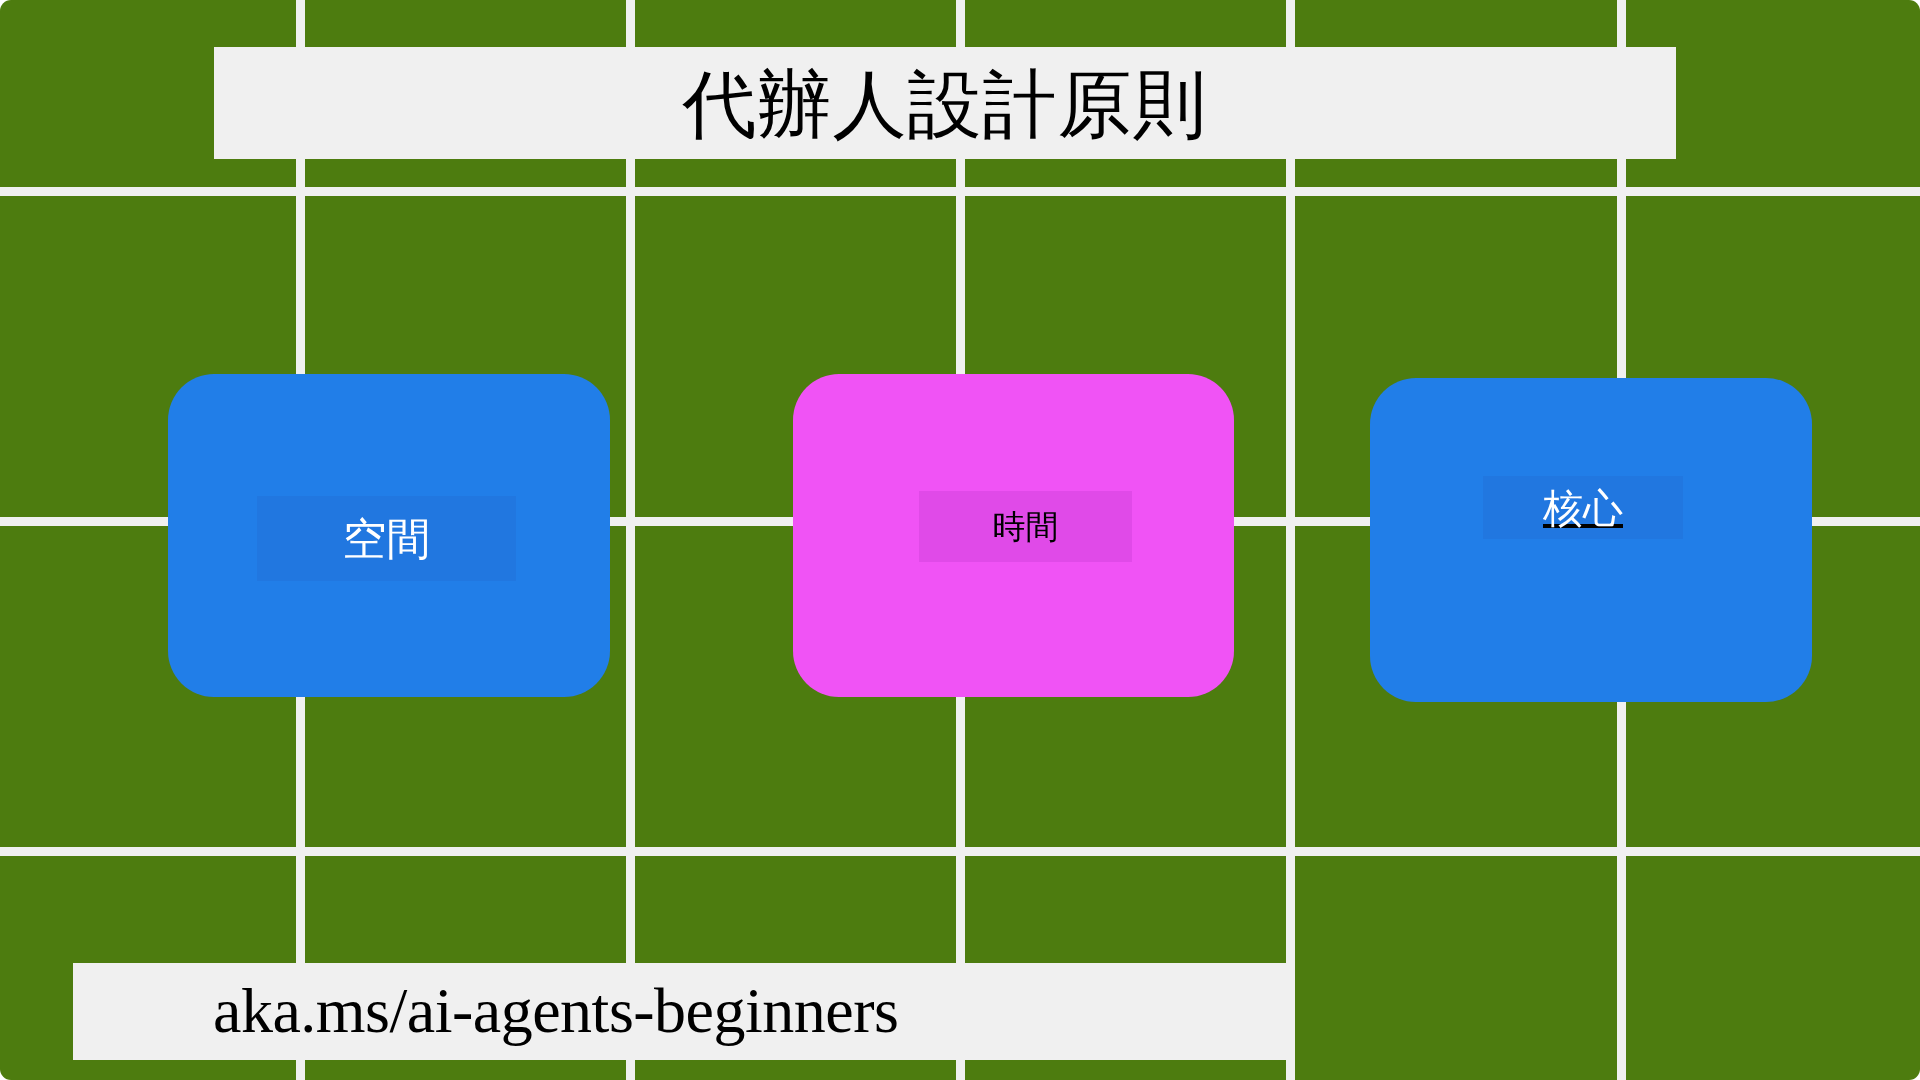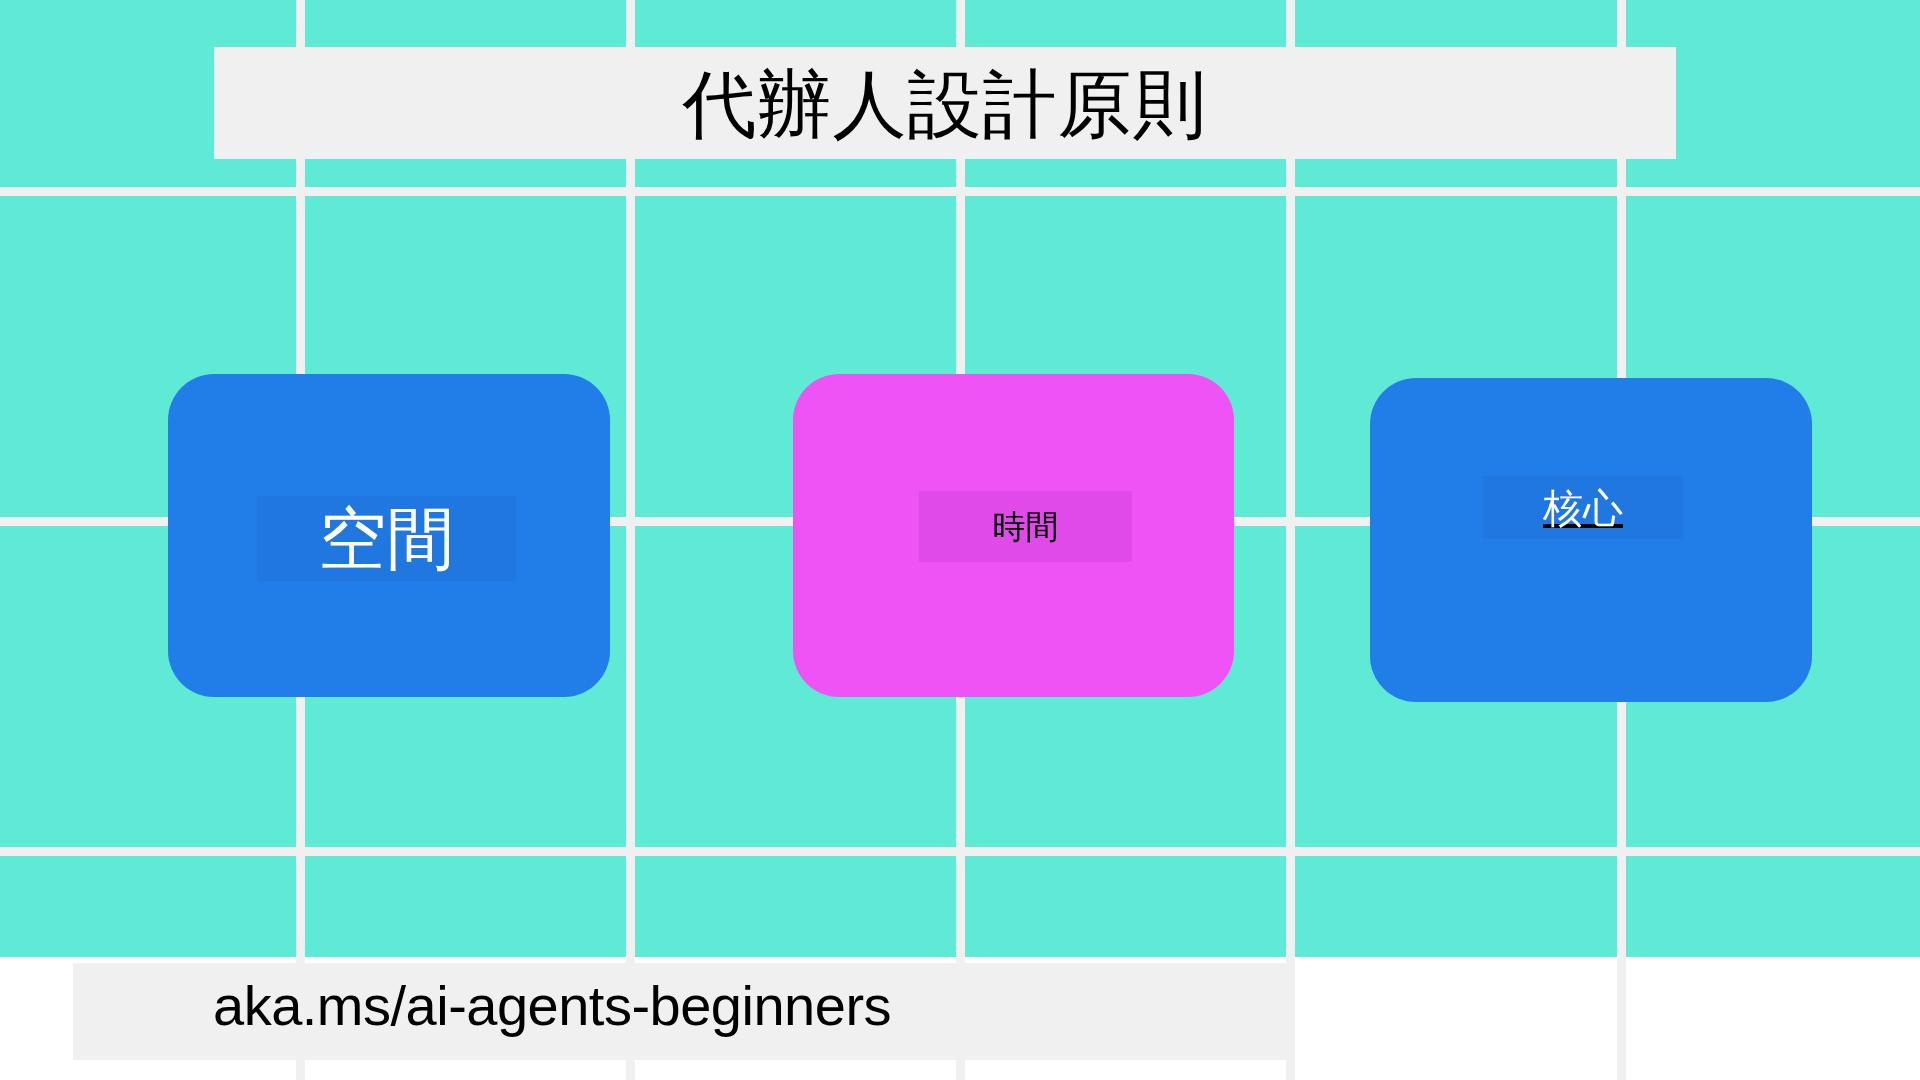--- a/index.html
+++ b/index.html
@@ -7,22 +7,23 @@
       padding: 0;
       width: 1920px;
       height: 1080px;
       overflow: hidden;
       background: #ffffff;
       font-family: "DejaVu Sans", "Liberation Sans", sans-serif;
     }
     .canvas {
       position: relative;
       width: 1920px;
-      height: 957px;
-      background: #5eead4;
+      height: 1080px;
+      background: #4d7c0f;
+      border-radius: 11px;
     }
     .grid-v, .grid-h {
       position: absolute;
       background: #f0f0f0;
     }
     .grid-v { top: 0; width: 9px; height: 1080px; }
     .grid-h { left: 0; height: 9px; width: 1920px; }
 
     .title-bar {
       position: absolute;
@@ -65,22 +66,22 @@
       left: 73px;
       top: 963px;
       width: 1222px;
       height: 97px;
       background: #f0f0f0;
     }
     .footer-text {
       position: absolute;
       left: 213px;
       top: 974px;
-      font-family: Liberation Sans, sans-serif;
-      font-size: 56px;
+      font-family: Liberation Serif, serif;
+      font-size: 64px;
       line-height: 1.15;
       color: #000000;
       white-space: nowrap;
       letter-spacing: -0.5px;
     }
   </style>
 </head>
 <body>
 
 <div class="canvas">
@@ -93,21 +94,21 @@
   <div class="grid-h" style="top:187px;"></div>
   <div class="grid-h" style="top:517px;"></div>
   <div class="grid-h" style="top:847px;"></div>
 
   <div class="title-bar">
     <span class="title-text">代辦人設計原則</span>
   </div>
 
   <div class="card" style="left:168px; top:374px; width:442px; height:323px; background:#217ee8;"></div>
   <div class="card-label-bg" style="left:257px; top:496px; width:259px; height:85px; background:#2177e0;">
-    <span class="card-label" style="font-size:68px; color:#ffffff;">空間</span>
+    <span class="card-label" style="font-size:44px; color:#ffffff;">空間</span>
   </div>
 
   <div class="card" style="left:793px; top:374px; width:441px; height:323px; background:#f053f5;"></div>
   <div class="card-label-bg" style="left:919px; top:491px; width:213px; height:71px; background:#e04ae8;">
     <span class="card-label" style="font-size:33px; color:#000000;">時間</span>
   </div>
 
   <div class="card" style="left:1370px; top:378px; width:442px; height:324px; background:#217ee8;"></div>
   <div class="card-label-bg" style="left:1483px; top:476px; width:200px; height:63px; background:#2177e0;text-decoration:underline;">
     <span class="card-label" style="font-size:40px; color:#ffffff;">核心</span>

